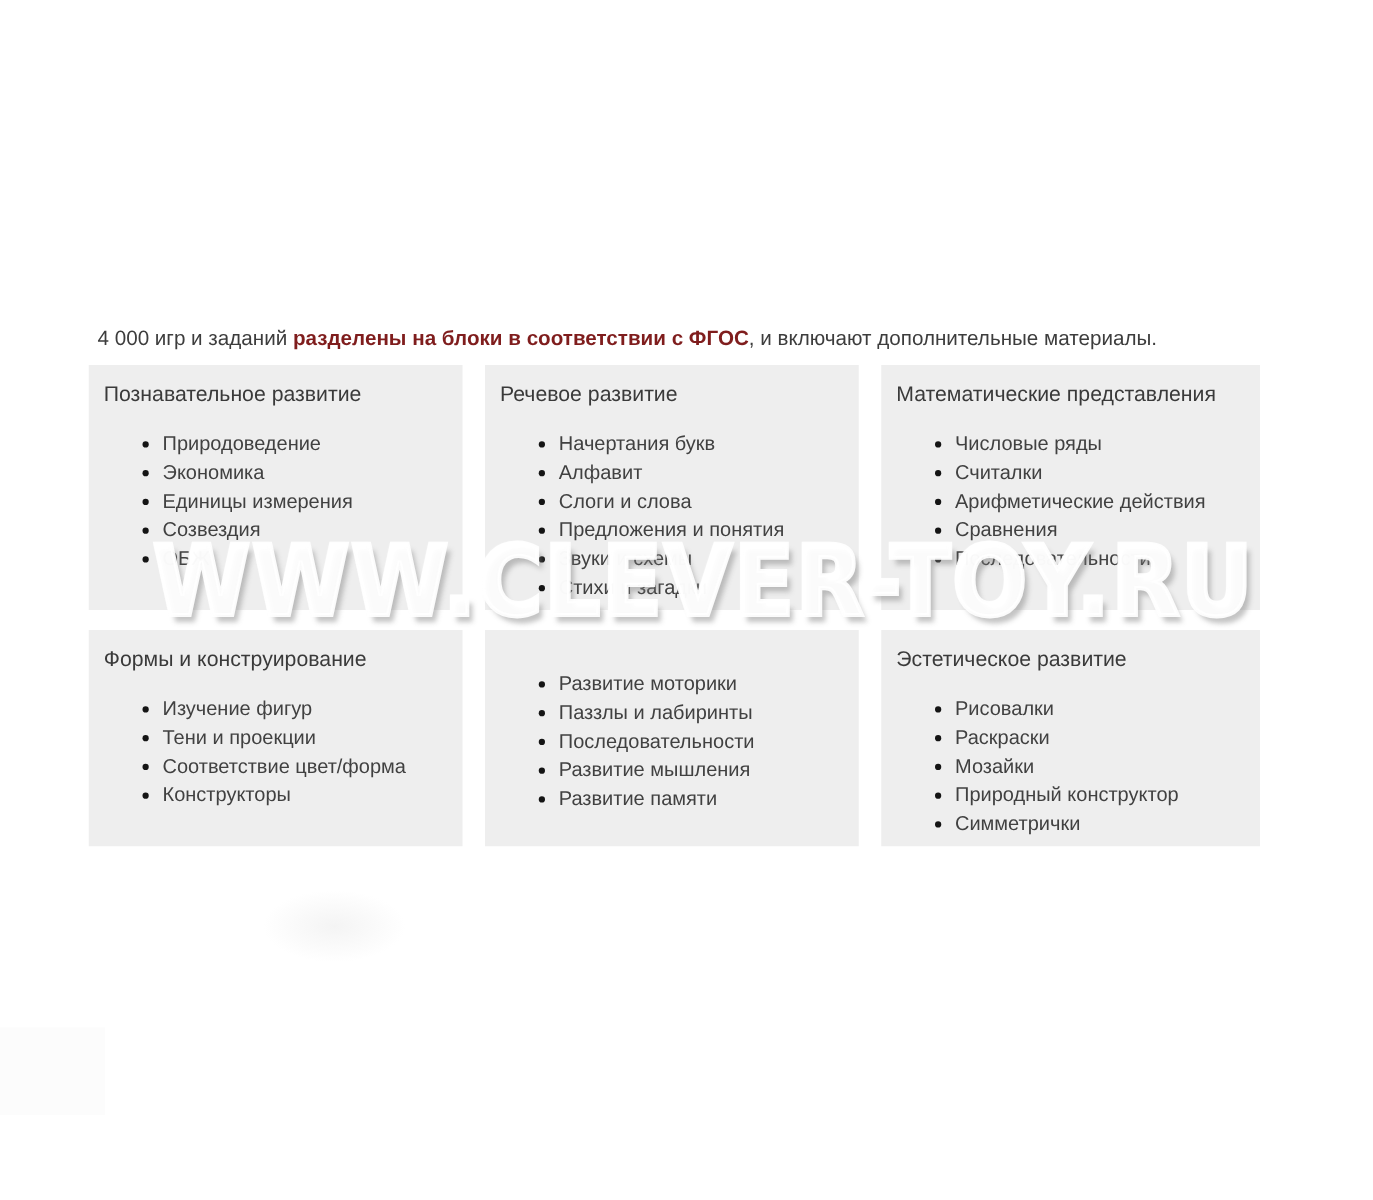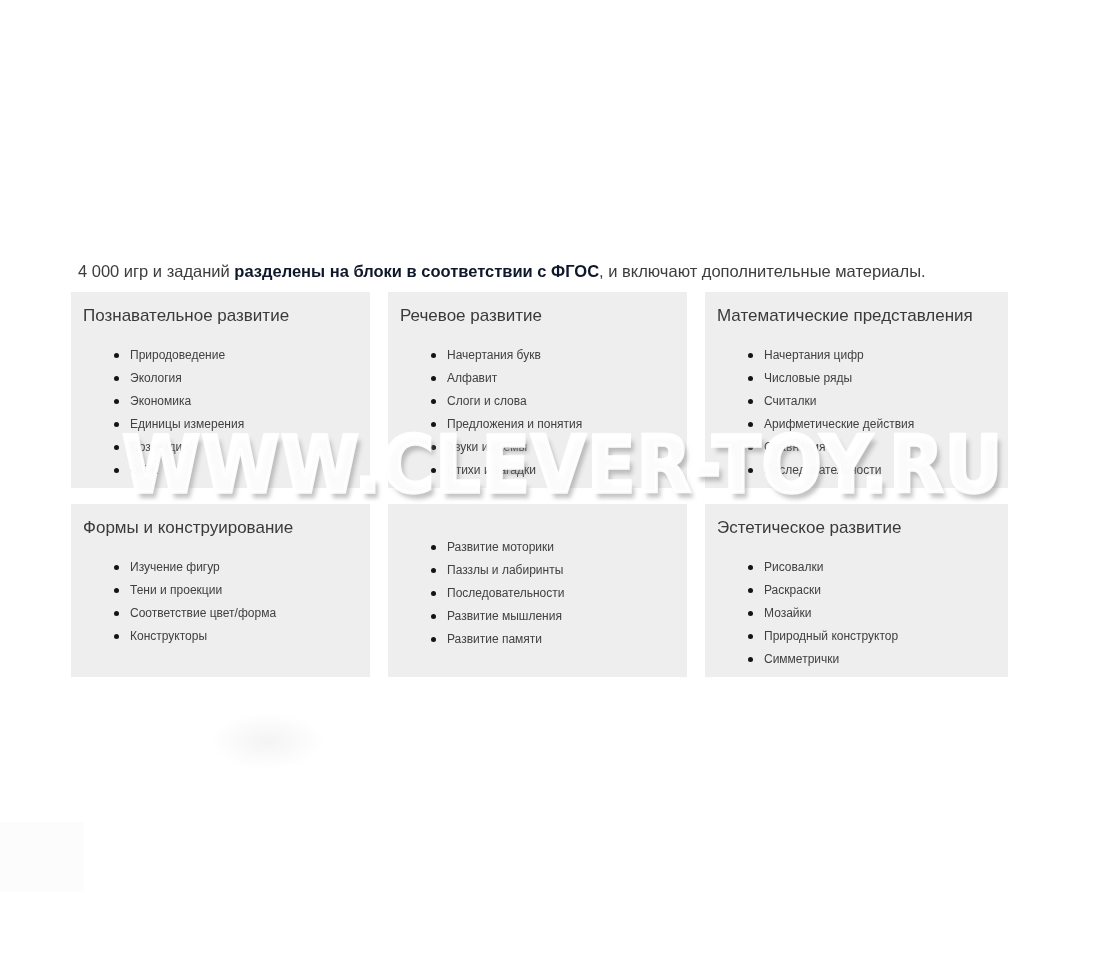--- a/index.html
+++ b/index.html
@@ -10,42 +10,42 @@
     font-family: "Liberation Sans", "DejaVu Sans", sans-serif;
   }
 
   
   .intro {
     position: absolute; left: 78px; top: 261px; margin: 0;
     font-size: 16.5px; line-height: 20px;
     color: var(--intro-text, #3d3d3d);
     white-space: nowrap;
   }
-  .intro strong { font-weight: 700; color: #0f172a; }
+  .intro strong { font-weight: 700; color: #7f1d1d; }
 
   
   .grid {
     position: absolute; left: 71px; top: 292px;
     display: grid;
     grid-template-columns: 299px 299px 303px;
     gap: 16px 18px;
   }
   .card {
     background: var(--card-bg, #eeeeee);
     box-sizing: border-box;
     padding: 14px 10px 6px 12px;
   }
   .card h2 {
     margin: 0; font-size: 17px; font-weight: 400;
     line-height: 20px; color: var(--title-text, #3a3a3a);
   }
   .card ul { margin: 18px 0 0 0; padding: 0; list-style: none; }
   .card li {
     position: relative; padding-left: 47px;
-    font-size: 12px; line-height: 23px;
+    font-size: 16px; line-height: 23px;
     color: var(--item-text, #414141);
     white-space: nowrap;
   }
   .bullet {
     position: absolute; left: 31px; top: 9px;
     width: 5px; height: 5px; border-radius: 50%;
     background: var(--bullet, #141414);
   }
 
   
@@ -75,42 +75,40 @@
 </head>
 <body style="--page-bg: #ffffff; --card-bg: #eeeeee; --intro-text: #3d3d3d; --title-text: #3a3a3a; --item-text: #414141; --bullet: #141414;">
 
 <p class="intro"><span>4 000 игр и заданий </span><strong>разделены на блоки в соответствии с ФГОС</strong><span>, и включают дополнительные материалы.</span></p>
 
 <div class="grid">
     <section class="card">
       <h2>Познавательное развитие</h2>
       <ul>
         <li><span class="bullet"></span><span class="item-text">Природоведение</span></li>
-        <li><span class="bullet"></span><span class="item-text">Экология</span></li>
         <li><span class="bullet"></span><span class="item-text">Экономика</span></li>
         <li><span class="bullet"></span><span class="item-text">Единицы измерения</span></li>
         <li><span class="bullet"></span><span class="item-text">Созвездия</span></li>
         <li><span class="bullet"></span><span class="item-text">ОБЖ</span></li>
       </ul>
     </section>
     <section class="card">
       <h2>Речевое развитие</h2>
       <ul>
         <li><span class="bullet"></span><span class="item-text">Начертания букв</span></li>
         <li><span class="bullet"></span><span class="item-text">Алфавит</span></li>
         <li><span class="bullet"></span><span class="item-text">Слоги и слова</span></li>
         <li><span class="bullet"></span><span class="item-text">Предложения и понятия</span></li>
         <li><span class="bullet"></span><span class="item-text">Звуки и схемы</span></li>
         <li><span class="bullet"></span><span class="item-text">Стихи и загадки</span></li>
       </ul>
     </section>
     <section class="card">
       <h2>Математические представления</h2>
       <ul>
-        <li><span class="bullet"></span><span class="item-text">Начертания цифр</span></li>
         <li><span class="bullet"></span><span class="item-text">Числовые ряды</span></li>
         <li><span class="bullet"></span><span class="item-text">Считалки</span></li>
         <li><span class="bullet"></span><span class="item-text">Арифметические действия</span></li>
         <li><span class="bullet"></span><span class="item-text">Сравнения</span></li>
         <li><span class="bullet"></span><span class="item-text">Последовательности</span></li>
       </ul>
     </section>
     <section class="card">
       <h2>Формы и конструирование</h2>
       <ul>

